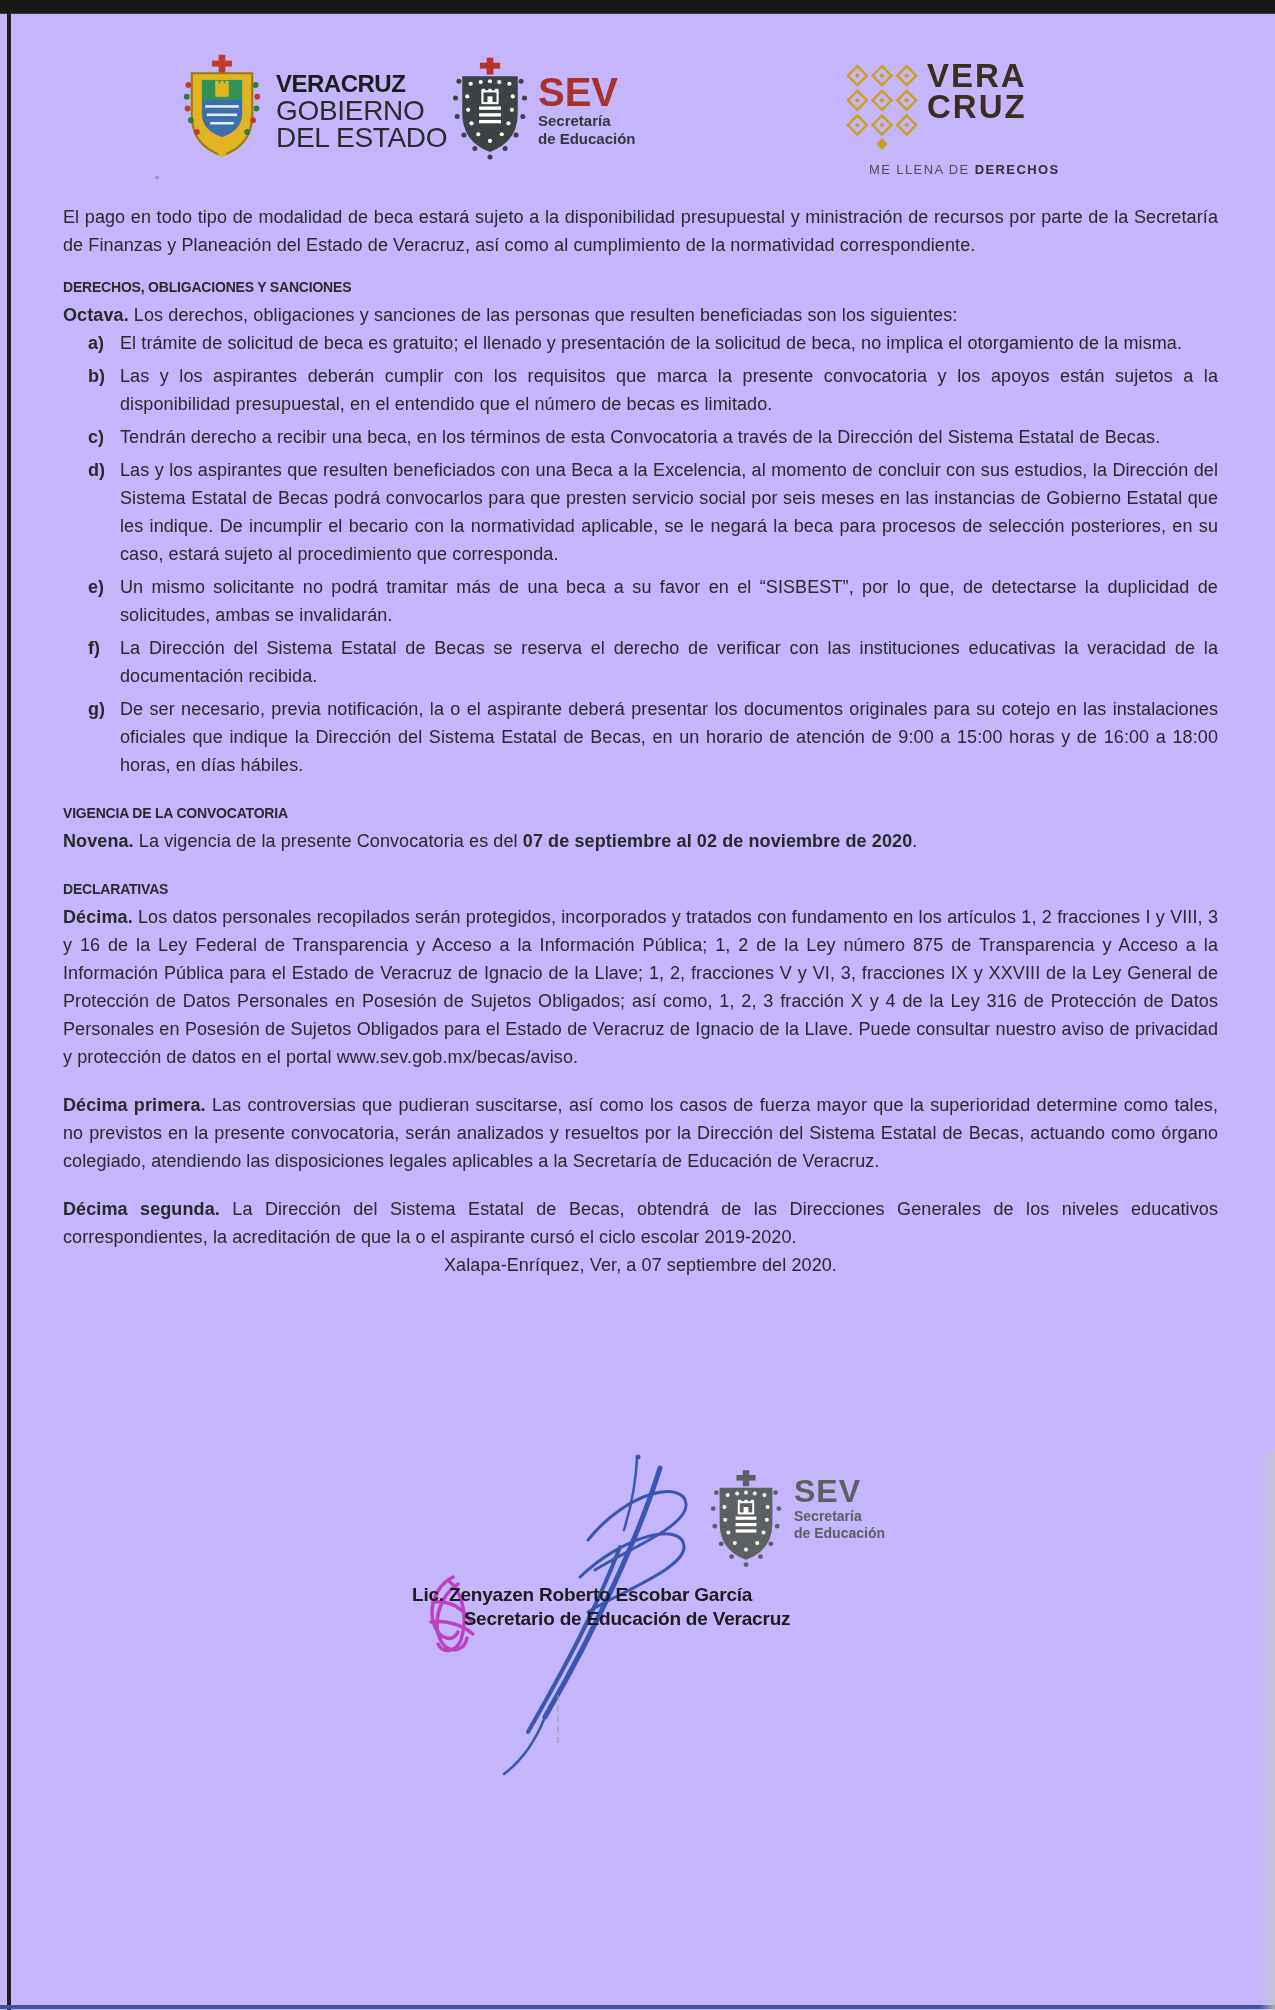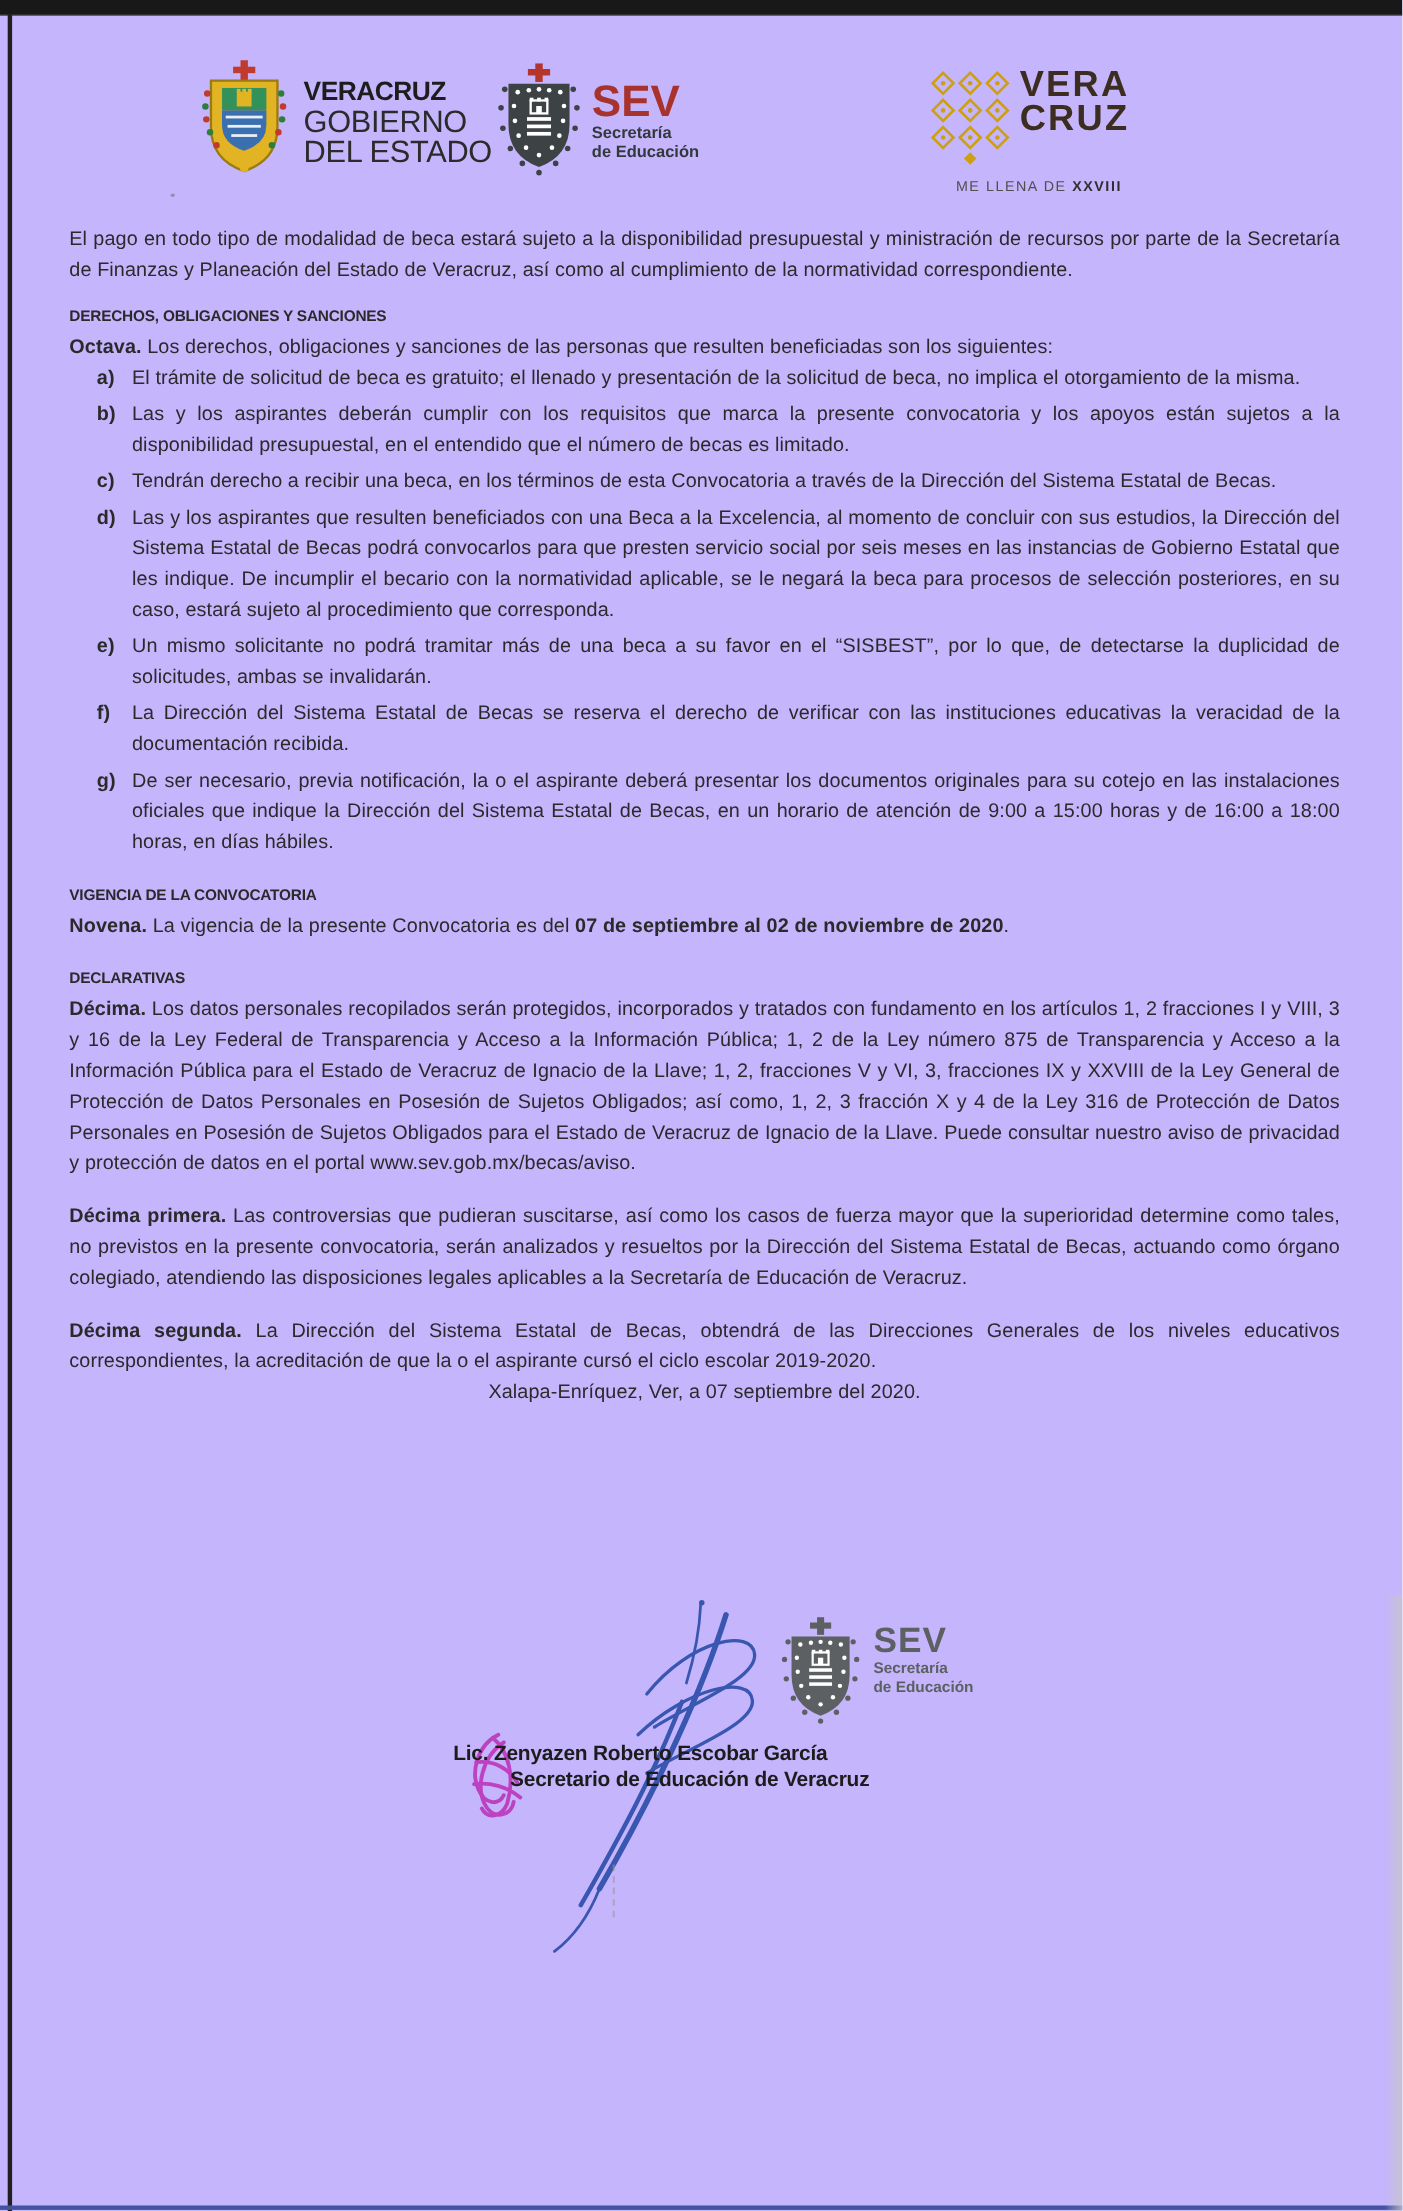--- a/index.html
+++ b/index.html
@@ -173,21 +173,21 @@
         <circle cx="13" cy="64" r="2.2"></circle>
           <circle cx="39" cy="64" r="2.2"></circle>
           <circle cx="65" cy="64" r="2.2"></circle>
         <path d="M39,78 L45,84 L39,90 L33,84 Z"></path>
       </g>
     </svg>
     <div class="brand-words">
       <div>VERA</div>
       <div>CRUZ</div>
     </div>
-    <div class="brand-tagline"><span>ME LLENA DE </span><span class="b">XXVIII</span></div>
+    <div class="brand-tagline"><span>ME LLENA DE </span><span class="b">DERECHOS</span></div>
   </div>
 
   <div class="doc">
 
     <p>El pago en todo tipo de modalidad de beca estará sujeto a la disponibilidad presupuestal y ministración de recursos por parte de la Secretaría de Finanzas y Planeación del Estado de Veracruz, así como al cumplimiento de la normatividad correspondiente.</p>
 
     <p class="heading mt-sm">DERECHOS, OBLIGACIONES Y SANCIONES</p>
     <p class="lead"><span class="b">Octava.</span><span> Los derechos, obligaciones y sanciones de las personas que resulten beneficiadas son los siguientes:</span></p>
 
     <div class="items">

